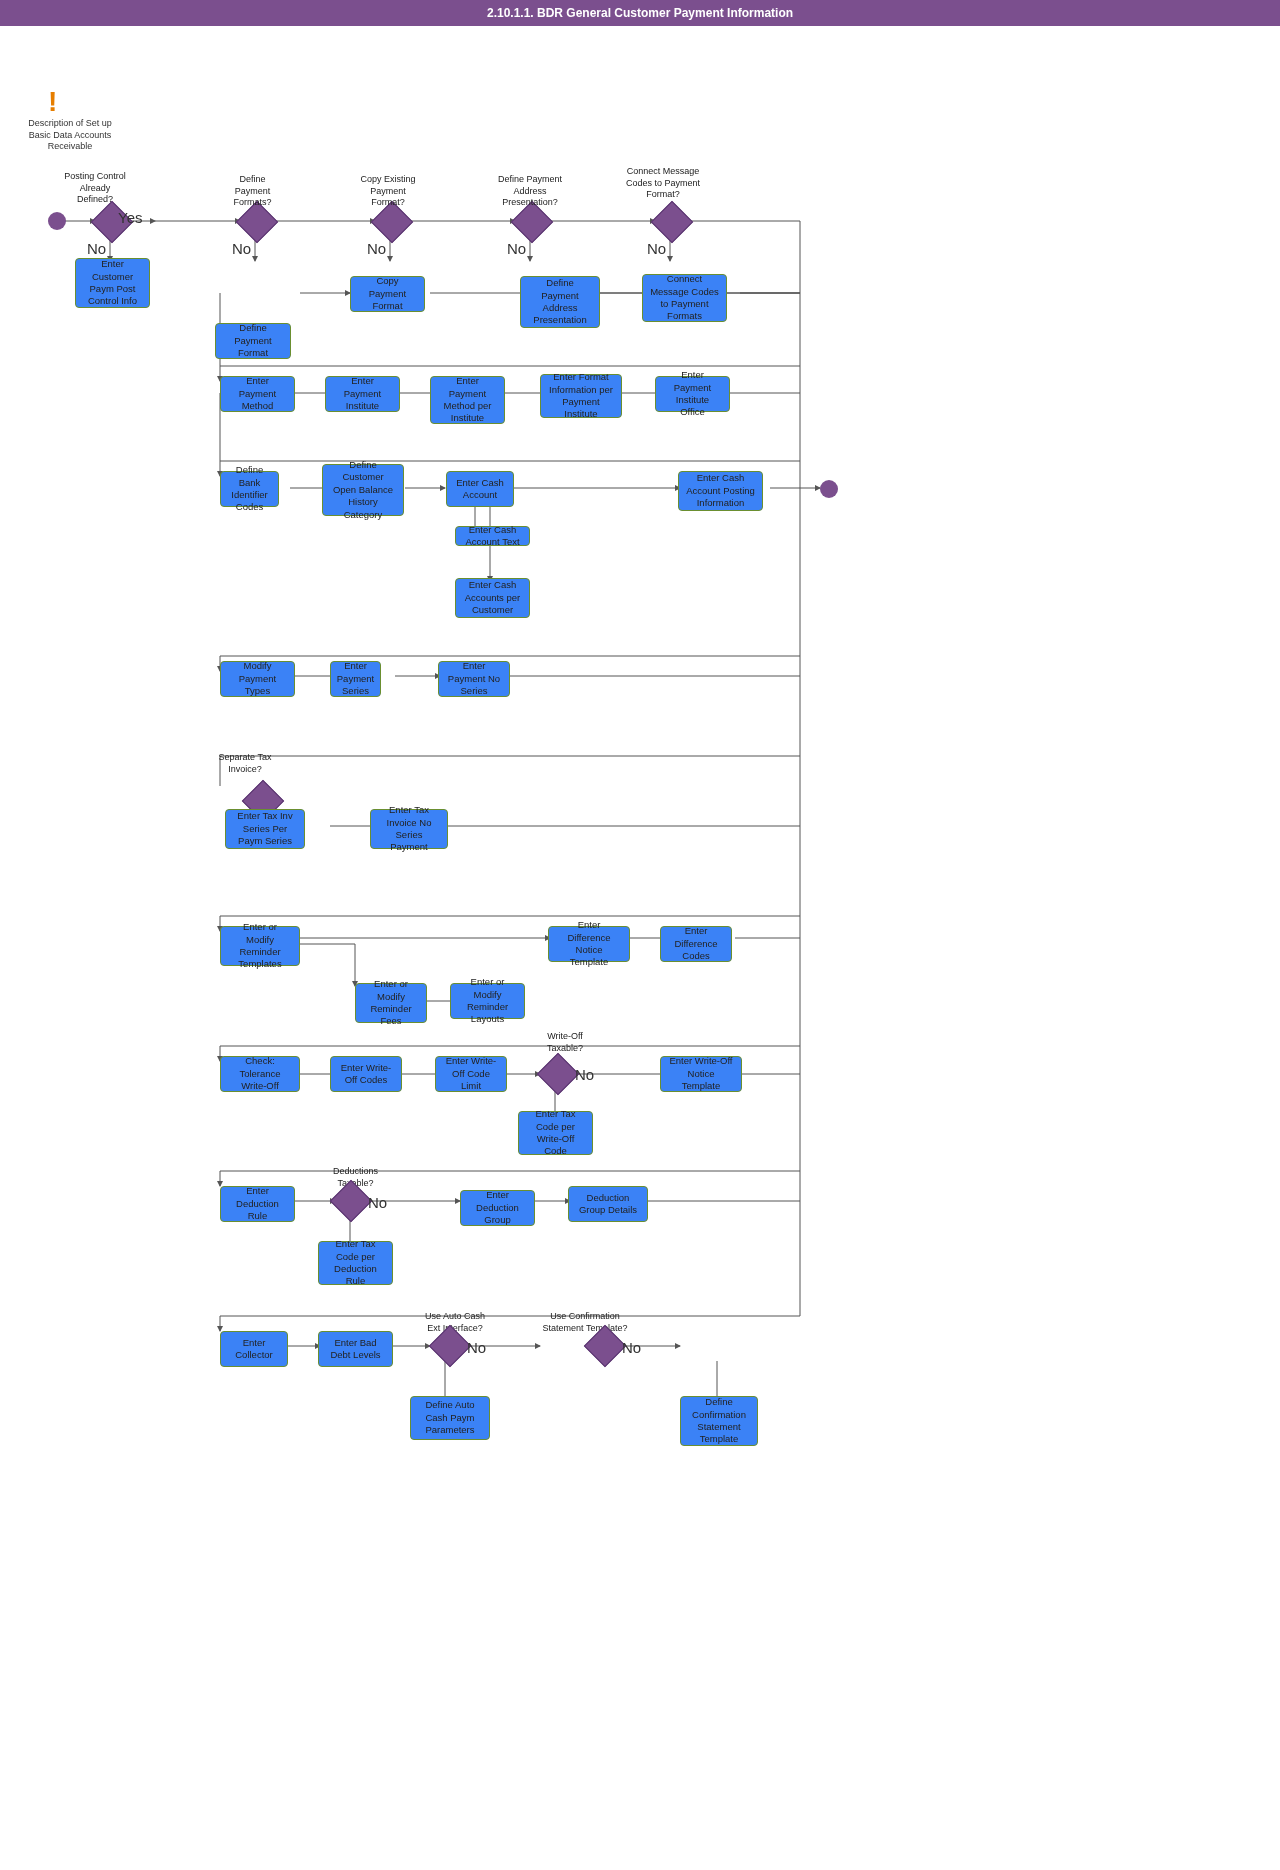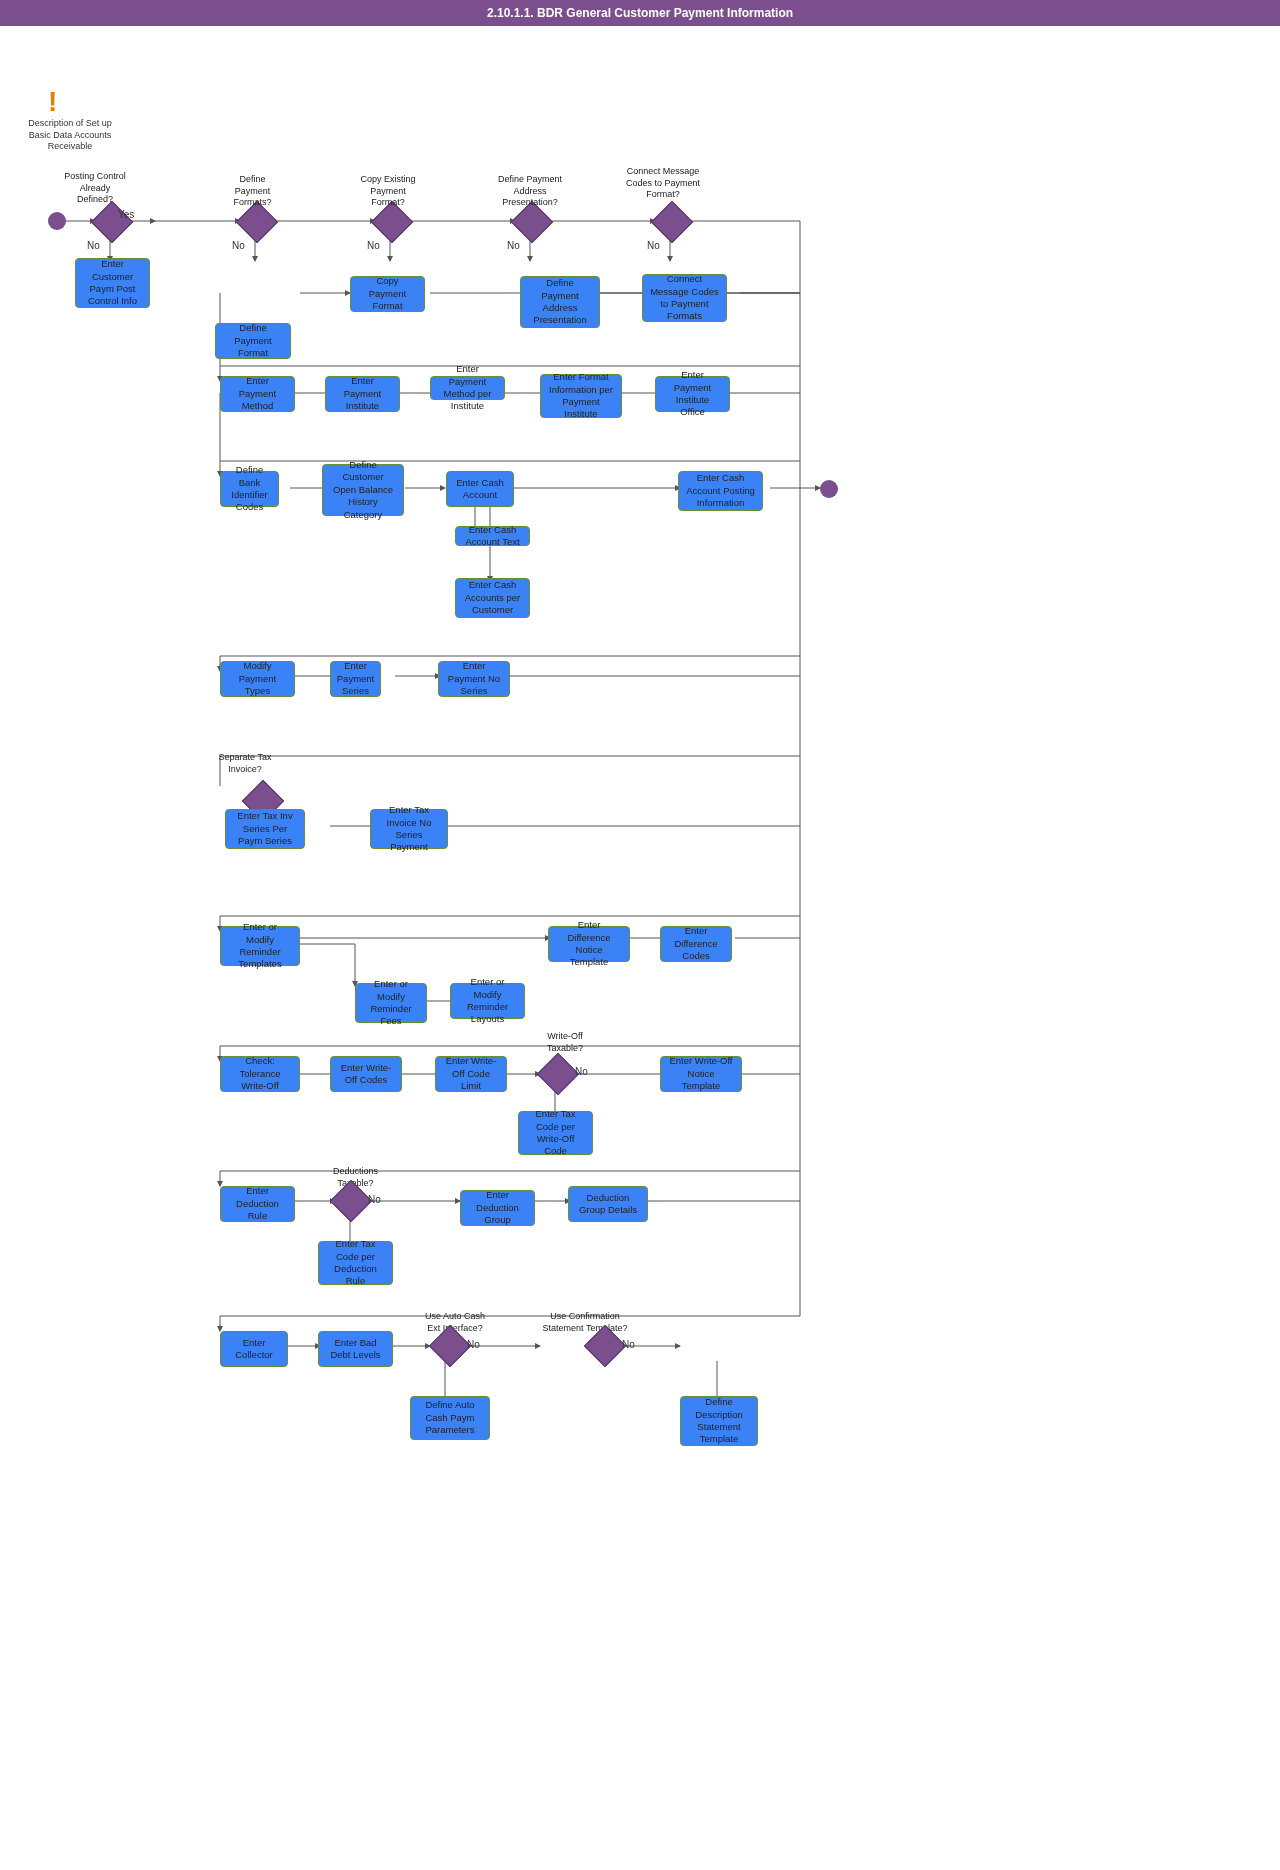--- a/index.html
+++ b/index.html
@@ -74,21 +74,21 @@
     .desc-label {
       position: absolute;
       font-size: 9px;
       text-align: center;
       line-height: 1.3;
       color: #333;
     }
     
     .flow-label {
       position: absolute;
-      font-size: 10px;
+      font-size: 15px;
       color: #333;
     }
     
     svg.lines {
       position: absolute;
       top: 0;
       left: 0;
       width: 100%;
       height: 100%;
       pointer-events: none;
@@ -303,21 +303,21 @@
   <div class="diamond" style="left:657px; top:181px;"></div>
   <div class="diamond-label" style="left:618px; top:140px; width:90px;">Connect Message<br>Codes to Payment<br>Format?</div>
   <div class="flow-label" style="left:647px; top:214px;">No</div>
 
   <div class="process-box" style="left:642px; top:248px; width:85px; height:48px;">Connect Message Codes to Payment Formats</div>
 
   <div class="process-box" style="left:220px; top:350px; width:75px; height:36px;">Enter Payment Method</div>
 
   <div class="process-box" style="left:325px; top:350px; width:75px; height:36px;">Enter Payment Institute</div>
 
-  <div class="process-box" style="left:430px; top:350px; width:75px; height:24px;">Enter Payment Method per Institute</div>
+  <div class="process-box" style="left:430px; top:350px; width:75px; height:48px;">Enter Payment Method per Institute</div>
 
   <div class="process-box" style="left:540px; top:348px; width:82px; height:44px;">Enter Format Information per Payment Institute</div>
 
   <div class="process-box" style="left:655px; top:350px; width:75px; height:36px;">Enter Payment Institute Office</div>
 
   <div class="process-box" style="left:220px; top:445px; width:59px; height:36px;">Define Bank Identifier Codes</div>
 
   <div class="process-box" style="left:322px; top:438px; width:82px; height:52px;">Define Customer Open Balance History Category</div>
 
   <div class="process-box" style="left:446px; top:445px; width:68px; height:36px;">Enter Cash Account</div>
@@ -387,15 +387,15 @@
   <div class="diamond-label" style="left:415px; top:1285px; width:80px;">Use Auto Cash<br>Ext Interface?</div>
   <div class="diamond" style="left:435px; top:1305px;"></div>
   <div class="flow-label" style="left:467px; top:1313px;">No</div>
 
   <div class="diamond-label" style="left:540px; top:1285px; width:90px;">Use Confirmation<br>Statement Template?</div>
   <div class="diamond" style="left:590px; top:1305px;"></div>
   <div class="flow-label" style="left:622px; top:1313px;">No</div>
 
   <div class="process-box" style="left:410px; top:1370px; width:80px; height:44px;">Define Auto Cash Paym Parameters</div>
 
-  <div class="process-box" style="left:680px; top:1370px; width:78px; height:50px;">Define Description Statement Template</div>
+  <div class="process-box" style="left:680px; top:1370px; width:78px; height:50px;">Define Confirmation Statement Template</div>
 
 </div>
 
 </body></html>

